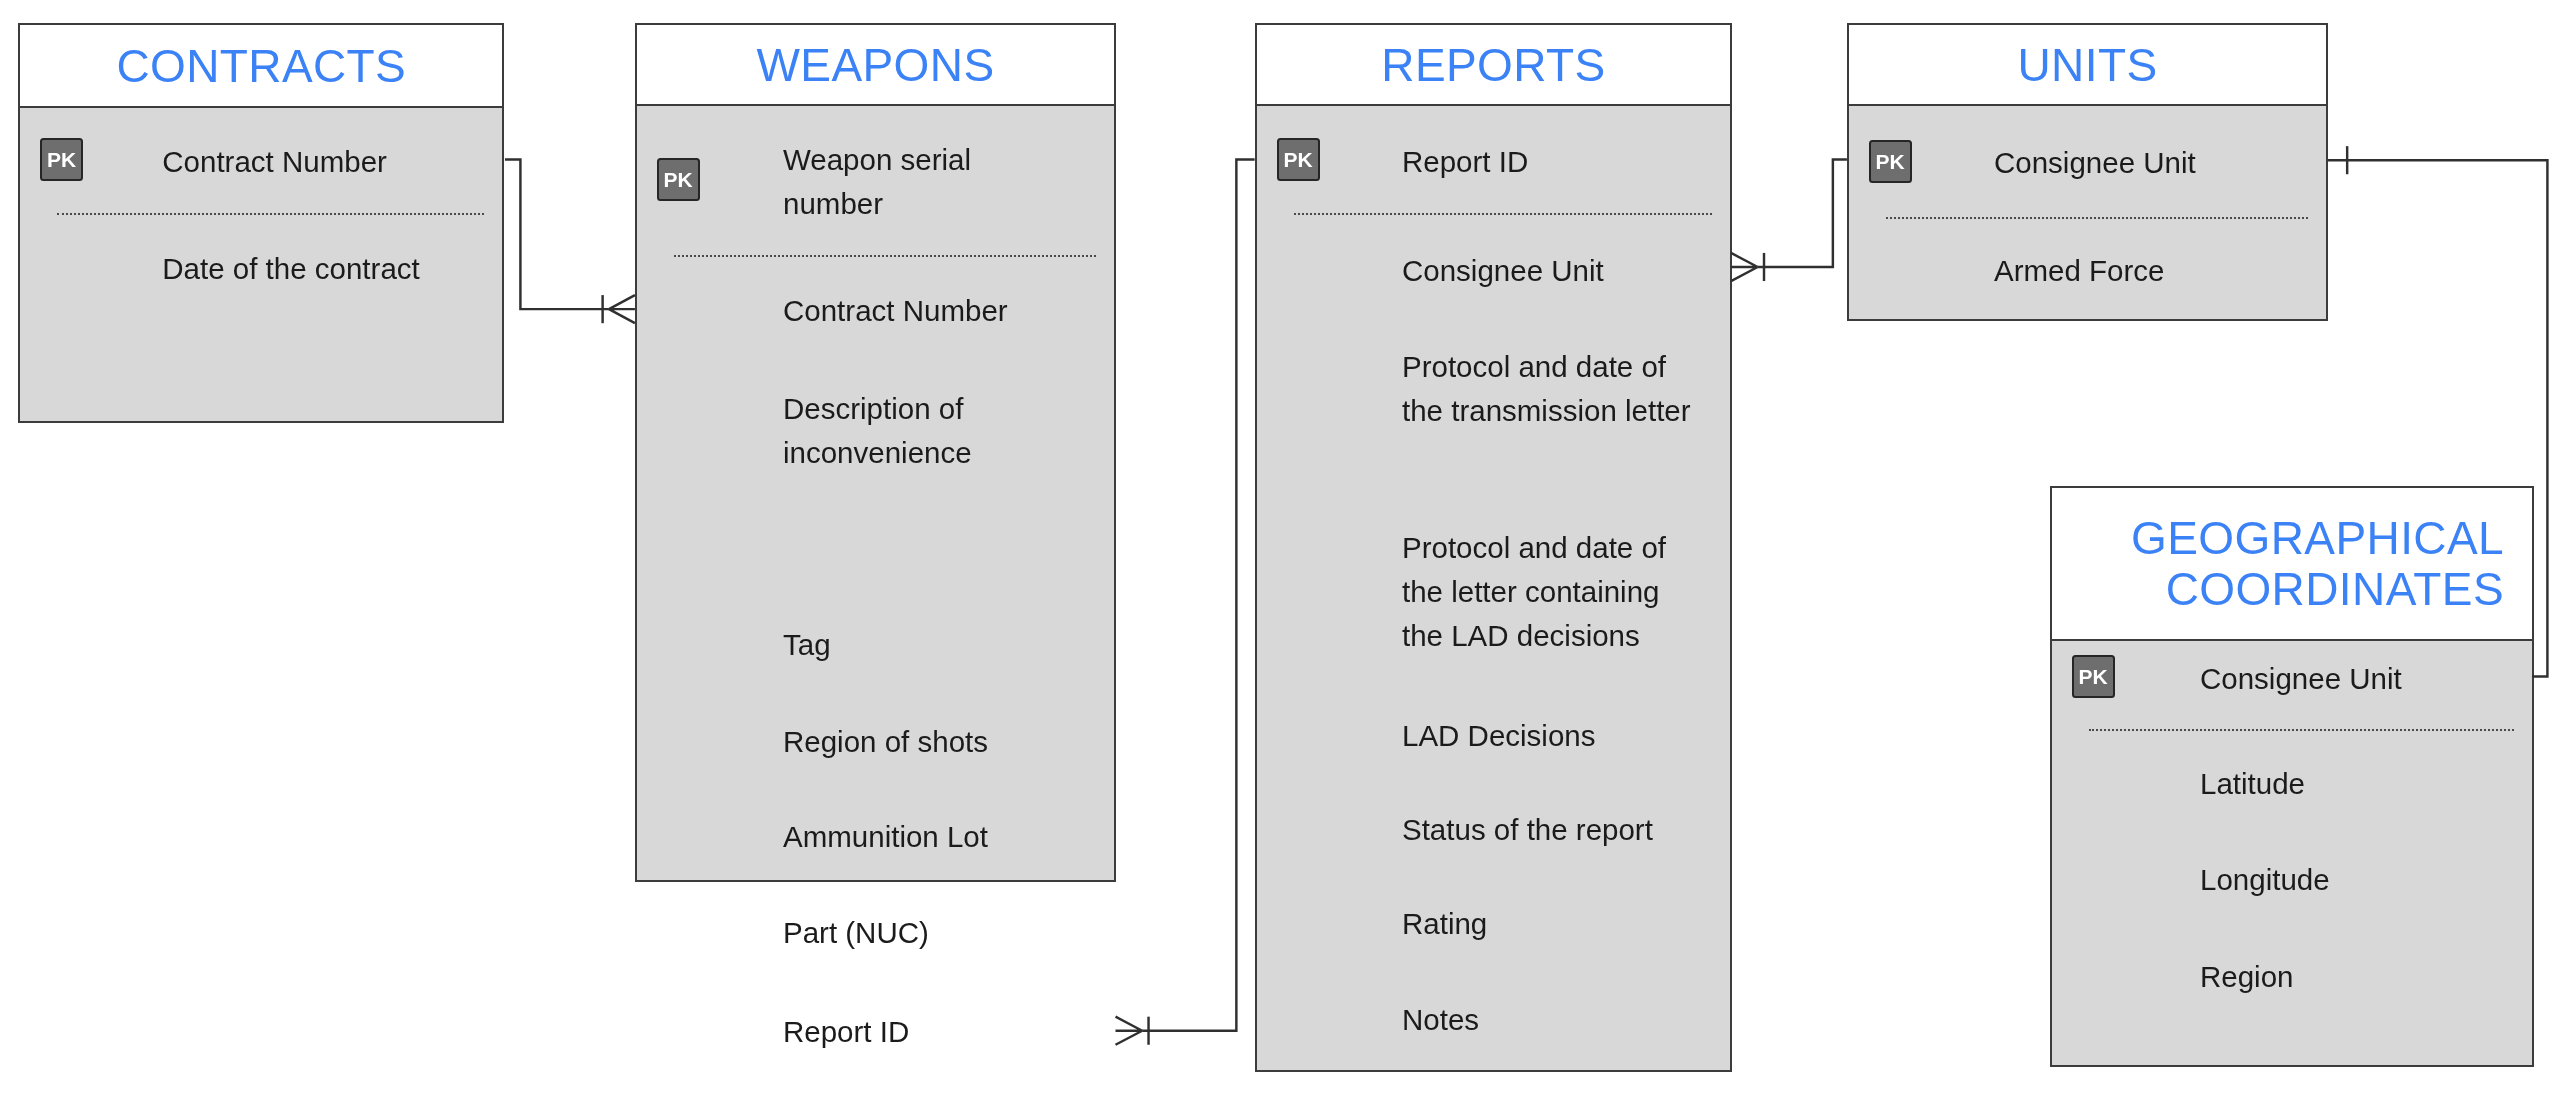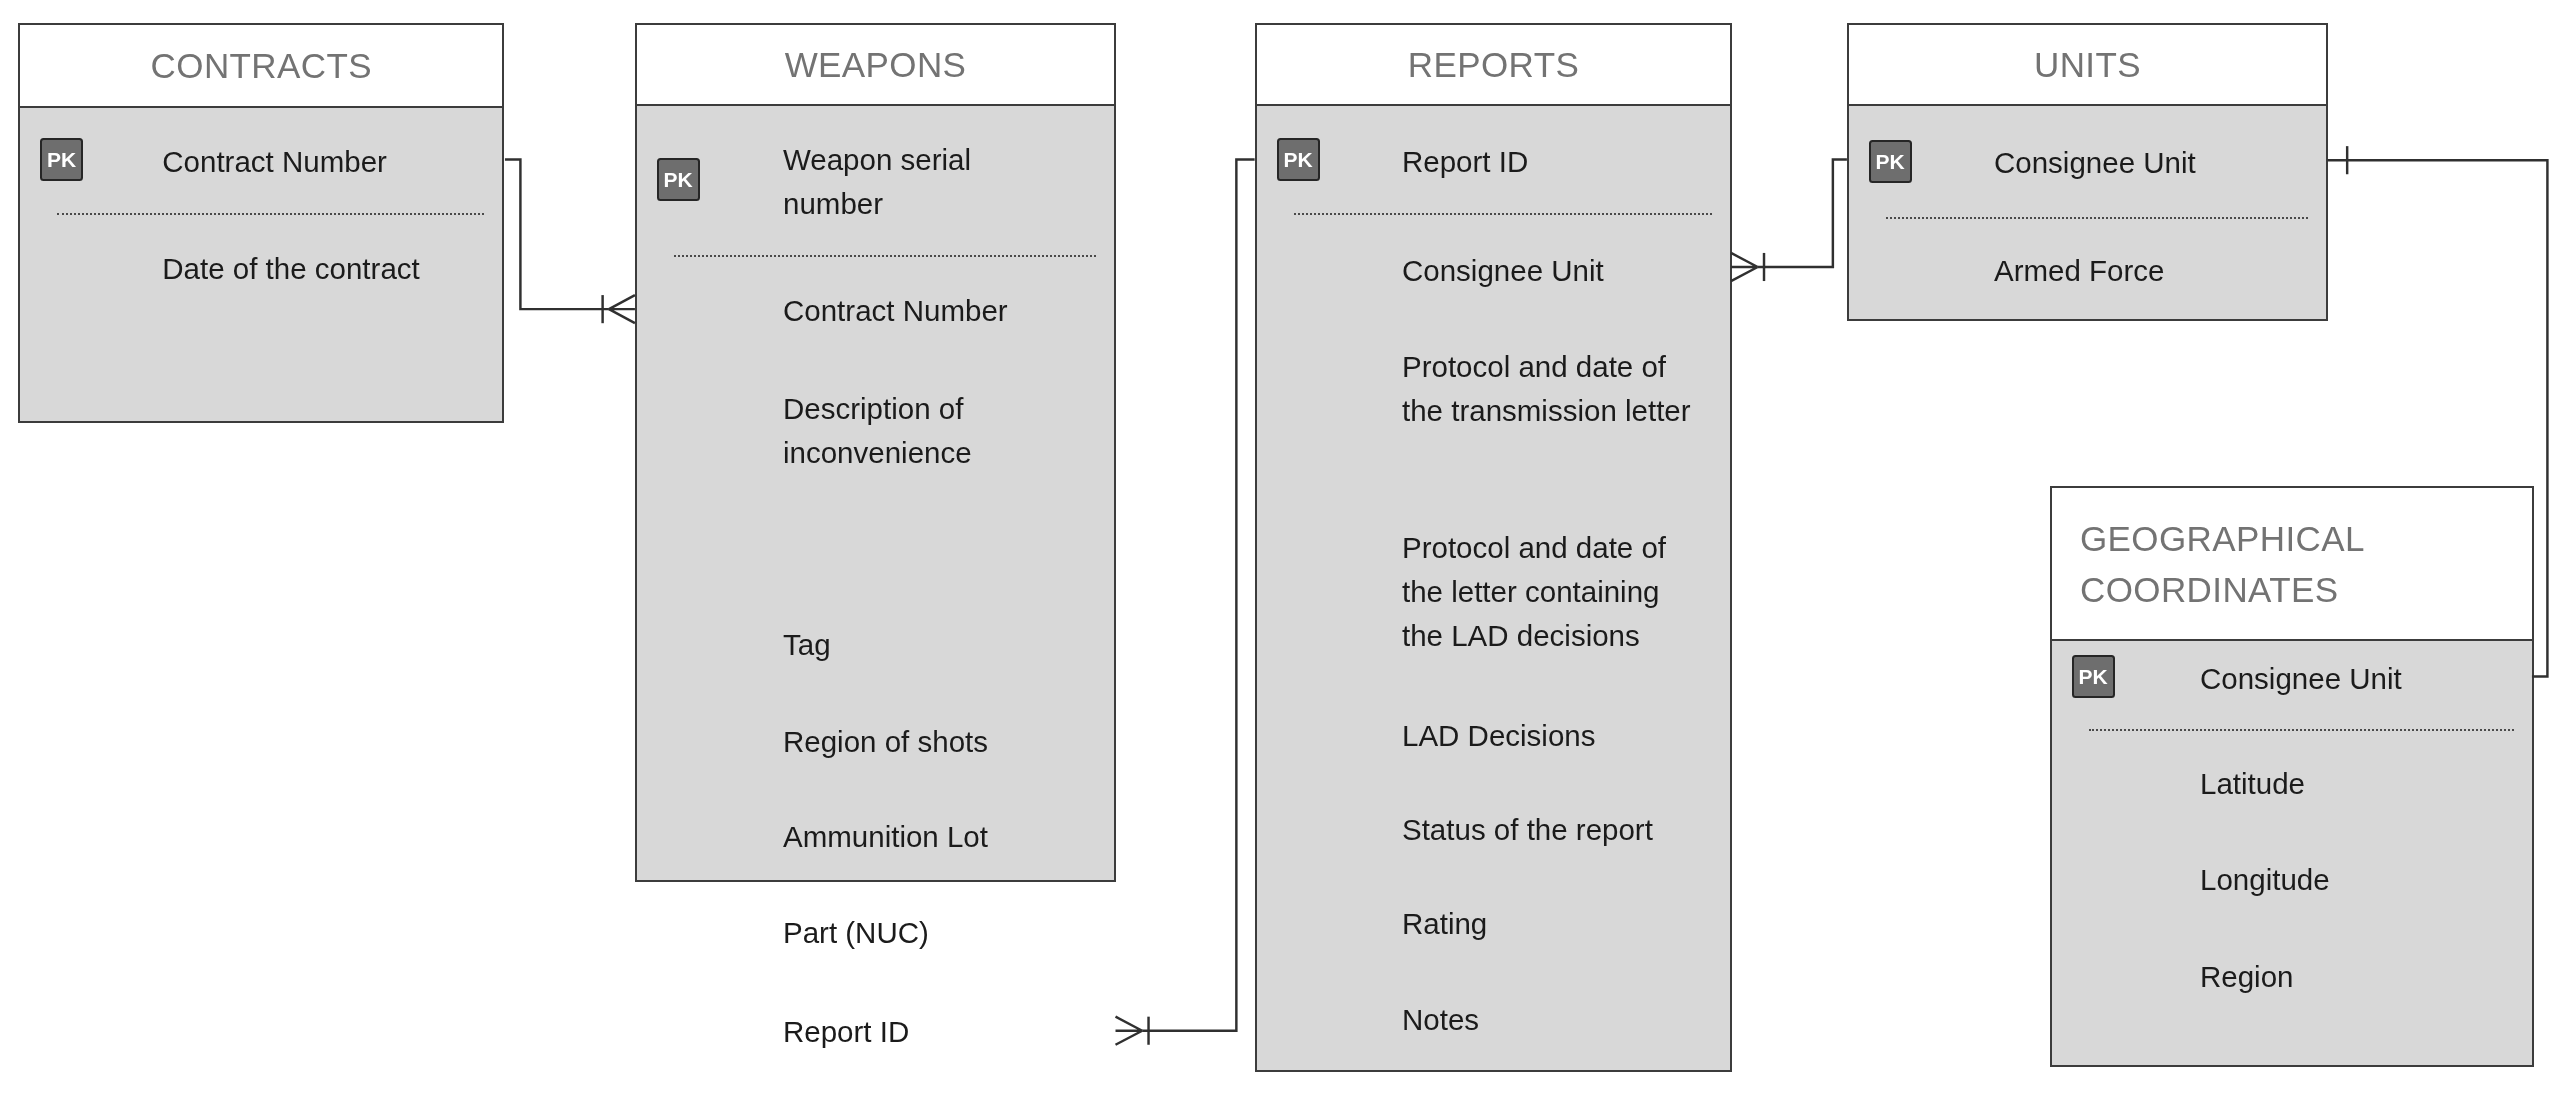--- a/index.html
+++ b/index.html
@@ -18,24 +18,24 @@
     box-sizing: border-box;
   }
   .tbl-header {
     position: absolute;
     top: 0; left: 0; right: 0;
     background: #ffffff;
     border-bottom: 2.1px solid #3c3c3c;
     display: flex;
     align-items: center;
     justify-content: center;
-    text-align: left;
-    font-size: 35px;
+    text-align: right;
+    font-size: 46px;
     line-height: 48px;
-    color: #737373;
+    color: #3b82f6;
     letter-spacing: 0.4px;
   }
   .row {
     position: absolute;
     font-size: 29.5px;
     line-height: 44px;
     color: #1b1b1b;
     white-space: normal;
   }
   .pk {

